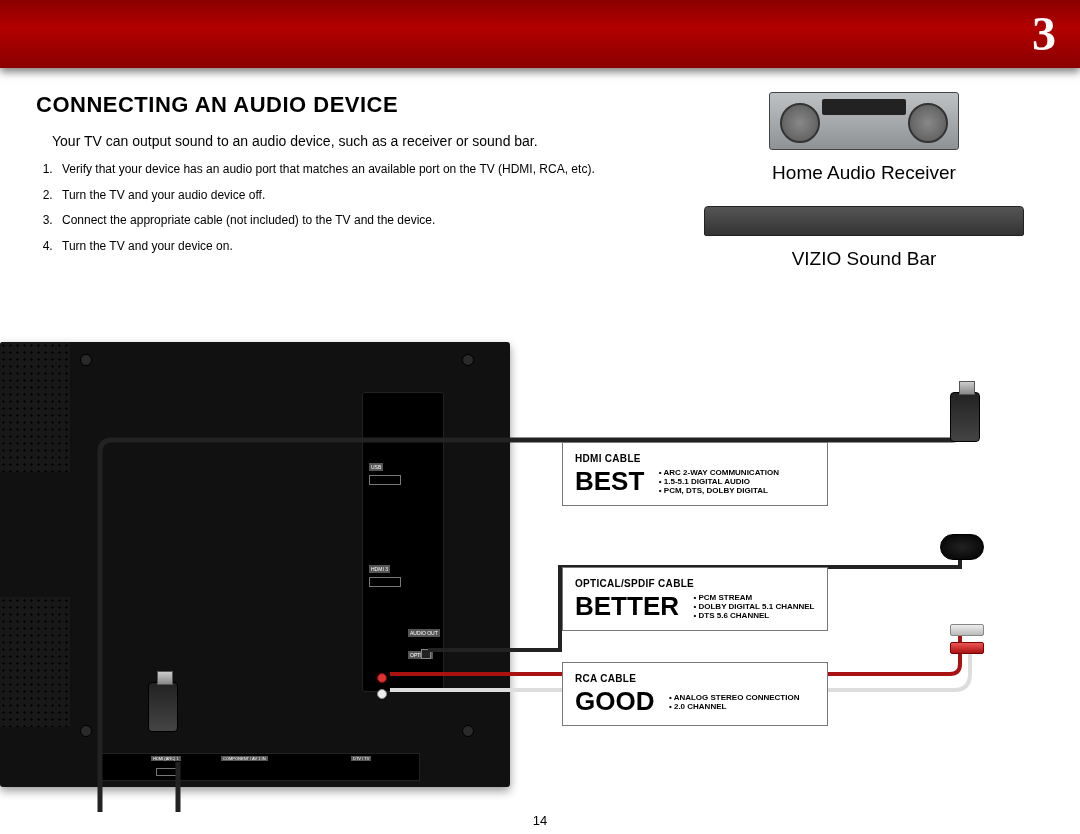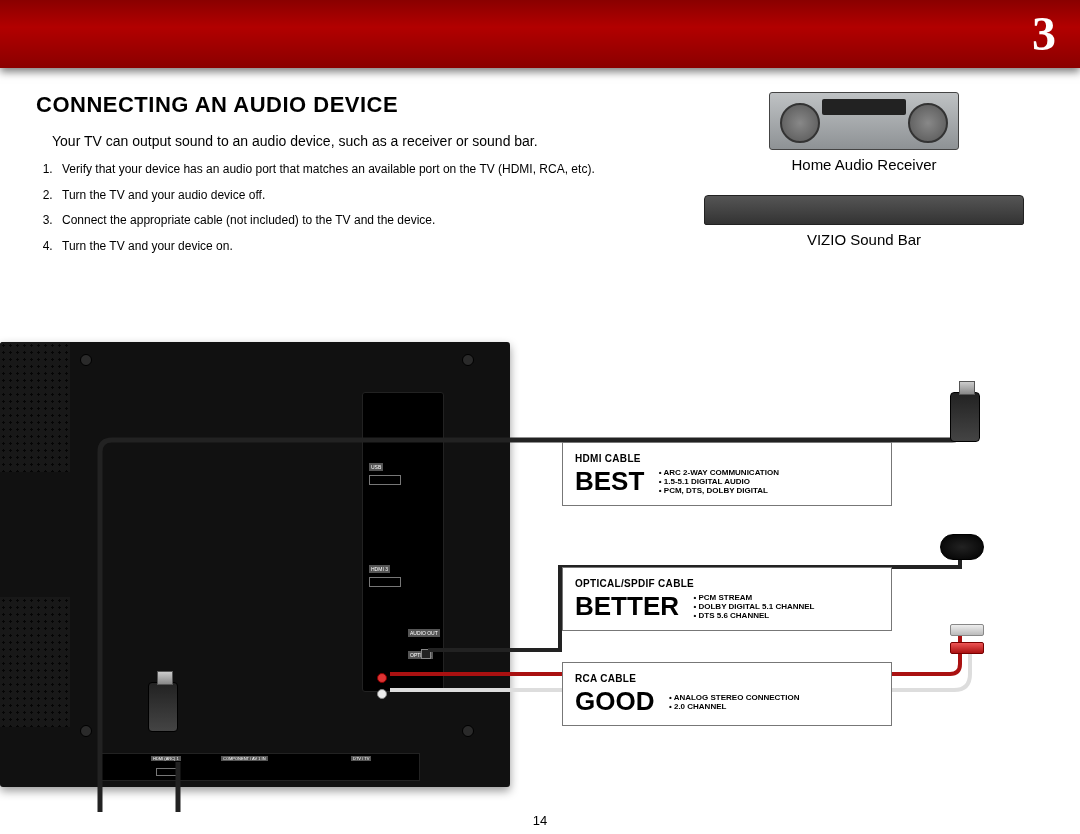--- a/index.html
+++ b/index.html
@@ -6,42 +6,42 @@
 html,body { width:1080px; height:834px; font-family: Helvetica, Arial, sans-serif; background:#fff; color:#000; }
 .banner { height:68px; background:linear-gradient(#8a0000,#b20000 40%,#8a0000); box-shadow: 0 4px 8px rgba(0,0,0,.5); position:relative; }
 .banner .num { position:absolute; right:24px; top:6px; font-size:48px; font-weight:bold; color:#fff; font-family: Georgia, serif; }
 .content { padding: 24px 36px 0 36px; display:flex; gap:24px; }
 .leftcol { flex:1.3; }
 .rightcol { width:360px; text-align:center; }
 h1 { font-size:22px; letter-spacing:.5px; margin-bottom:14px; }
 .intro { font-size:14px; line-height:1.3; margin-bottom:12px;margin-left:16px; }
 ol { padding-left:20px; }
 ol li { font-size:12px; line-height:1.3; margin-bottom:10px; padding-left:6px; }
-.device-label { font-size:15px; margin-top:6px; margin-bottom:22px; display:block; }
+.device-label { font-size:19px; margin-top:12px; margin-bottom:22px; display:block; }
 
 .receiver { width:190px; height:58px; background:linear-gradient(#bfc2c4,#8e9295); border:1px solid #444; border-radius:3px; margin:0 auto; position:relative; }
 .receiver::before, .receiver::after { content:""; position:absolute; top:10px; width:36px; height:36px; border:2px solid #333; border-radius:50%; background:radial-gradient(#888,#555);}
 .receiver::before{ left:10px; } .receiver::after{ right:10px; }
 .receiver .panel { position:absolute; left:52px; right:52px; top:6px; height:16px; background:#222; border-radius:2px; }
 
 .soundbar { width:320px; height:30px; background:linear-gradient(#555,#333); border:1px solid #222; border-radius:4px 4px 2px 2px; margin:0 auto; }
 
 .diagram { position:absolute; left:0; top:342px; width:1080px; height:470px; }
 .tvback { position:absolute; left:0; top:0; width:510px; height:445px; background:#111; border-radius:3px; box-shadow:0 4px 10px rgba(0,0,0,.4); overflow:hidden; }
 .tvscrew { position:absolute; width:12px; height:12px; border-radius:50%; background:#2a2a2a; border:1px solid #000;}
 .speaker { position:absolute; background-image:radial-gradient(#050505 1px, transparent 1.2px); background-size:7px 7px; background-color:#181818;}
 .portpanel { position:absolute; left:362px; top:50px; width:82px; height:300px; background:#000; border:1px solid #222; border-radius:3px; }
 .portlabel{ position:absolute; background:#555; color:#fff; font-size:5px; padding:1px 2px; }
 .hdmip{ position:absolute; width:32px;height:10px;background:#000;border:1px solid #777;}
 .opticalp{ position:absolute; width:10px;height:10px;background:#222;border:1px solid #888;}
 .rcajack{ position:absolute; width:10px;height:10px;border-radius:50%;}
 .bottompanel{ position:absolute; bottom:6px; left:100px; width:320px; height:28px; background:#000; border:1px solid #222; }
 .bottompanel .bl{ position:absolute; top:2px; background:#555; color:#fff; font-size:4px; padding:0 2px;}
 
-.infobox { position:absolute; left:562px; width:330px; background:#fff; border:1px solid #777; padding:5px 10px 8px 12px; }
+.infobox { position:absolute; left:562px; width:266px; background:#fff; border:1px solid #777; padding:5px 10px 8px 12px; }
 .infobox .cablename{ font-size:10px; font-weight:bold; letter-spacing:.3px; }
 .infobox .rating{ font-size:26px; font-weight:900; display:inline-block; vertical-align:middle; margin-right:10px; }
 .infobox ul{ display:inline-block; vertical-align:middle; list-style:none; }
 .infobox li{ font-size:8px; font-weight:bold; }
 .infobox li::before{ content:"• "; }
 
 svg.cables{ position:absolute; inset:0; width:1080px; height:470px; pointer-events:none;}
 
 .connector{ position:absolute; }
 .conn-hdmi{ width:30px;height:50px; background:linear-gradient(#222,#444); border:1px solid #000; border-radius:4px;}

